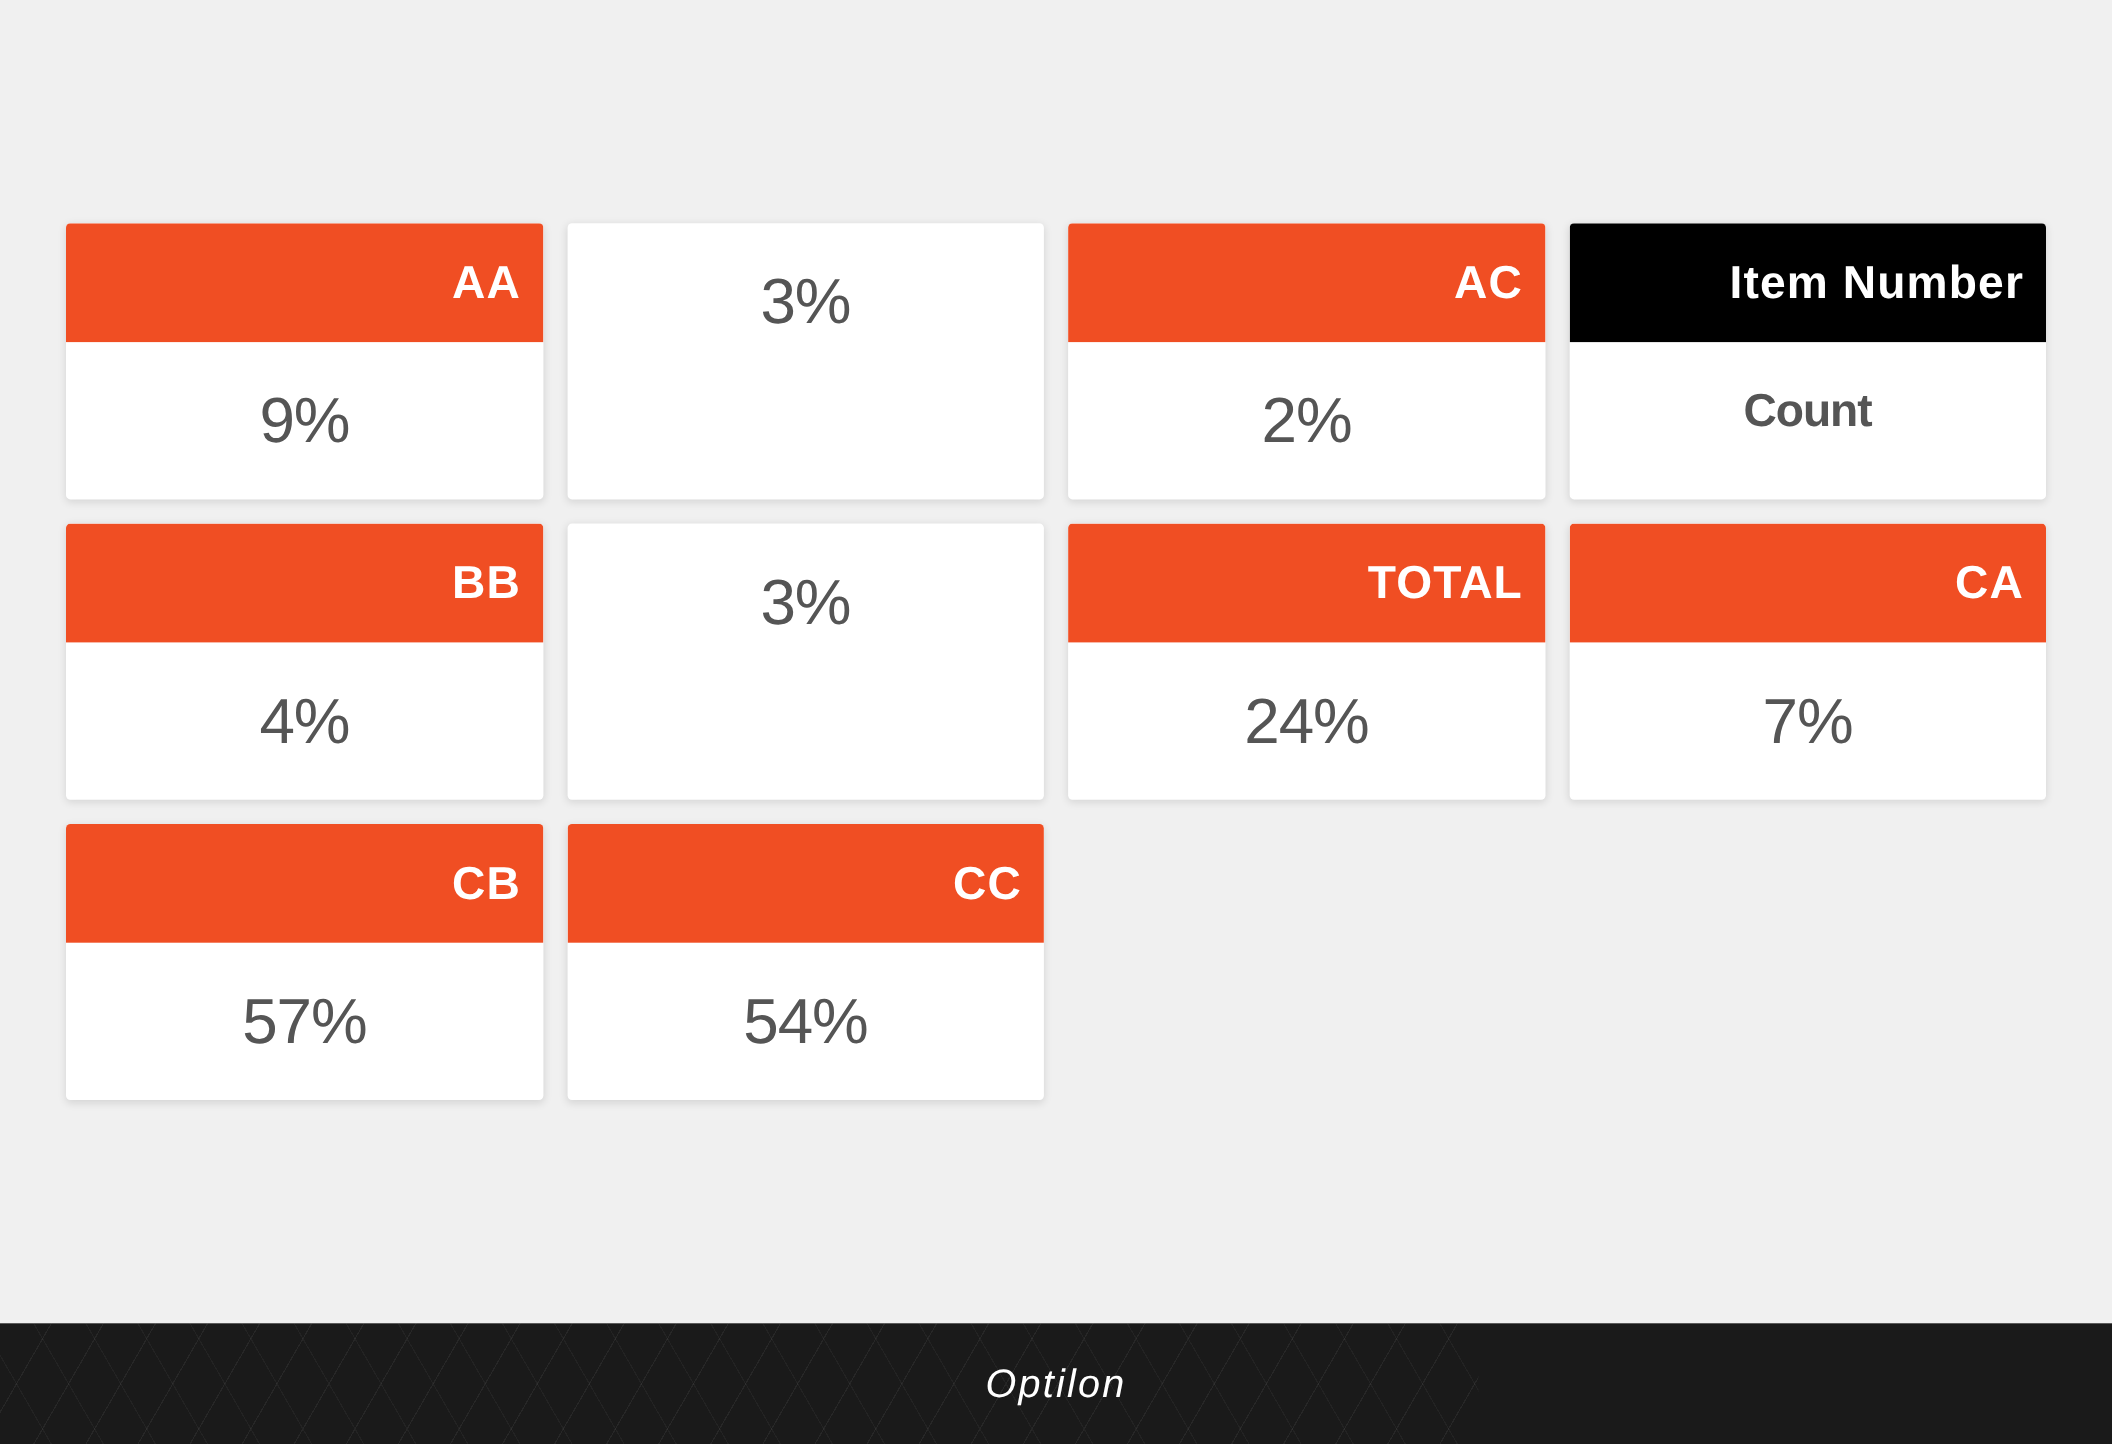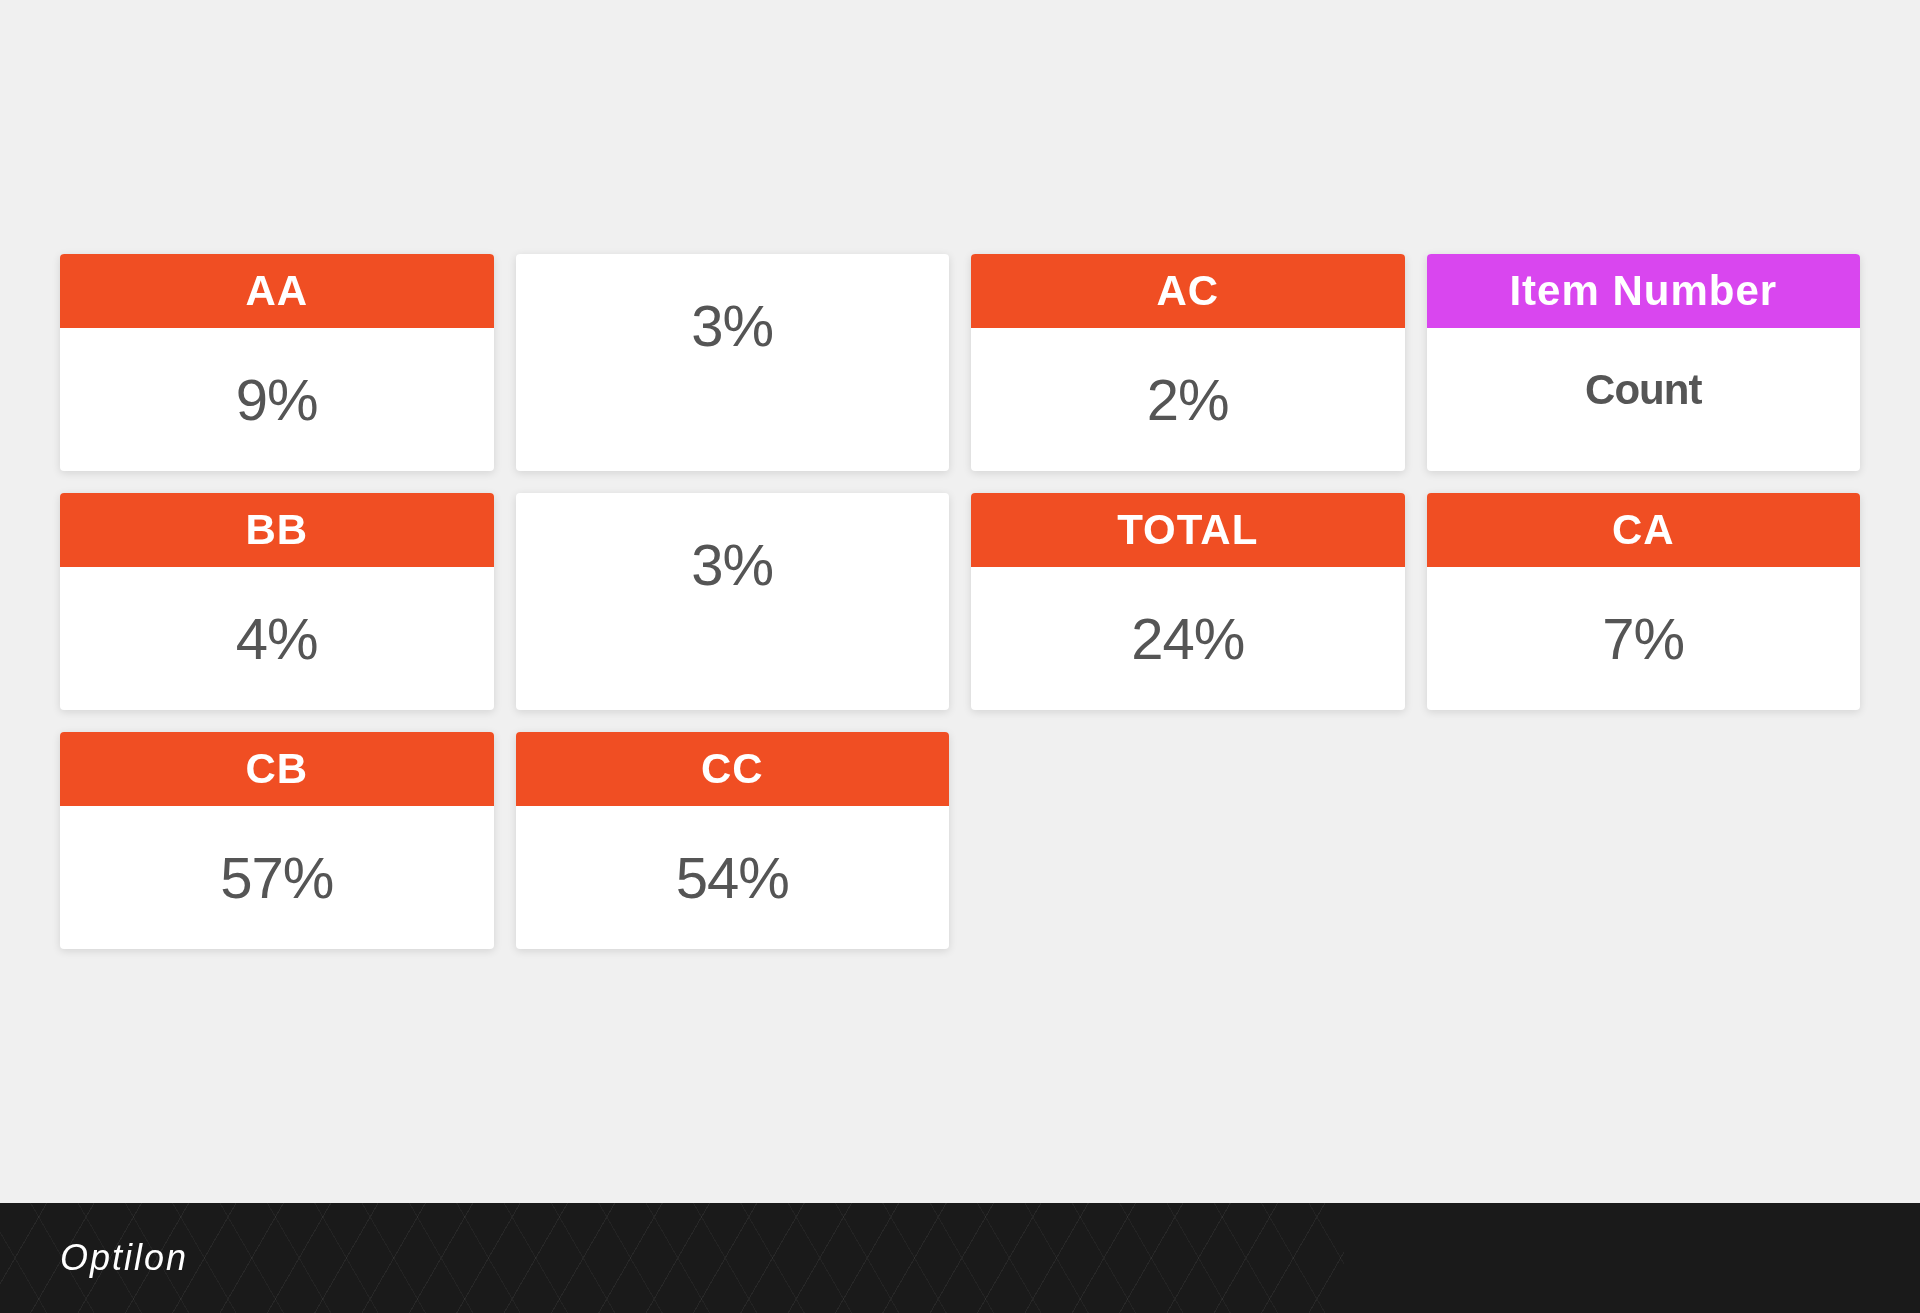--- a/index.html
+++ b/index.html
@@ -34,22 +34,22 @@
 
     .card {
       background: #ffffff;
       border-radius: 4px;
       overflow: hidden;
       box-shadow: 0 2px 8px rgba(0,0,0,0.12);
     }
 
     .card-header {
       background: #f04e23;
-      padding: 13px 20px;
-      text-align: center;
+      padding: 30px 20px;
+      text-align: right;
     }
 
     .card-header-text {
       color: #ffffff;
       font-size: 42px;
       font-weight: 700;
       font-family: 'Arial Black', 'Arial', sans-serif;
       letter-spacing: 1px;
     }
 
@@ -61,21 +61,21 @@
     .card-value {
       color: #555555;
       font-size: 58px;
       font-weight: 300;
       font-family: 'Arial', sans-serif;
       letter-spacing: -1px;
     }
 
     
     .card-special .card-header {
-      background: #d946ef;
+      background: #000000;
     }
 
     .card-special .card-value {
       font-size: 42px;
       font-weight: 700;
       color: #555555;
       font-family: 'Arial Black', 'Arial', sans-serif;
     }
 
     
@@ -84,21 +84,21 @@
       color: #555555;
       font-weight: 300;
     }
 
     
     .footer-bar {
       height: 110px;
       background: #1a1a1a;
       display: flex;
       align-items: center;
-      justify-content: flex-start;
+      justify-content: center;
       padding: 0 60px;
       position: relative;
       overflow: hidden;
     }
 
     
     .footer-bar::before {
       content: '';
       position: absolute;
       left: 0;

